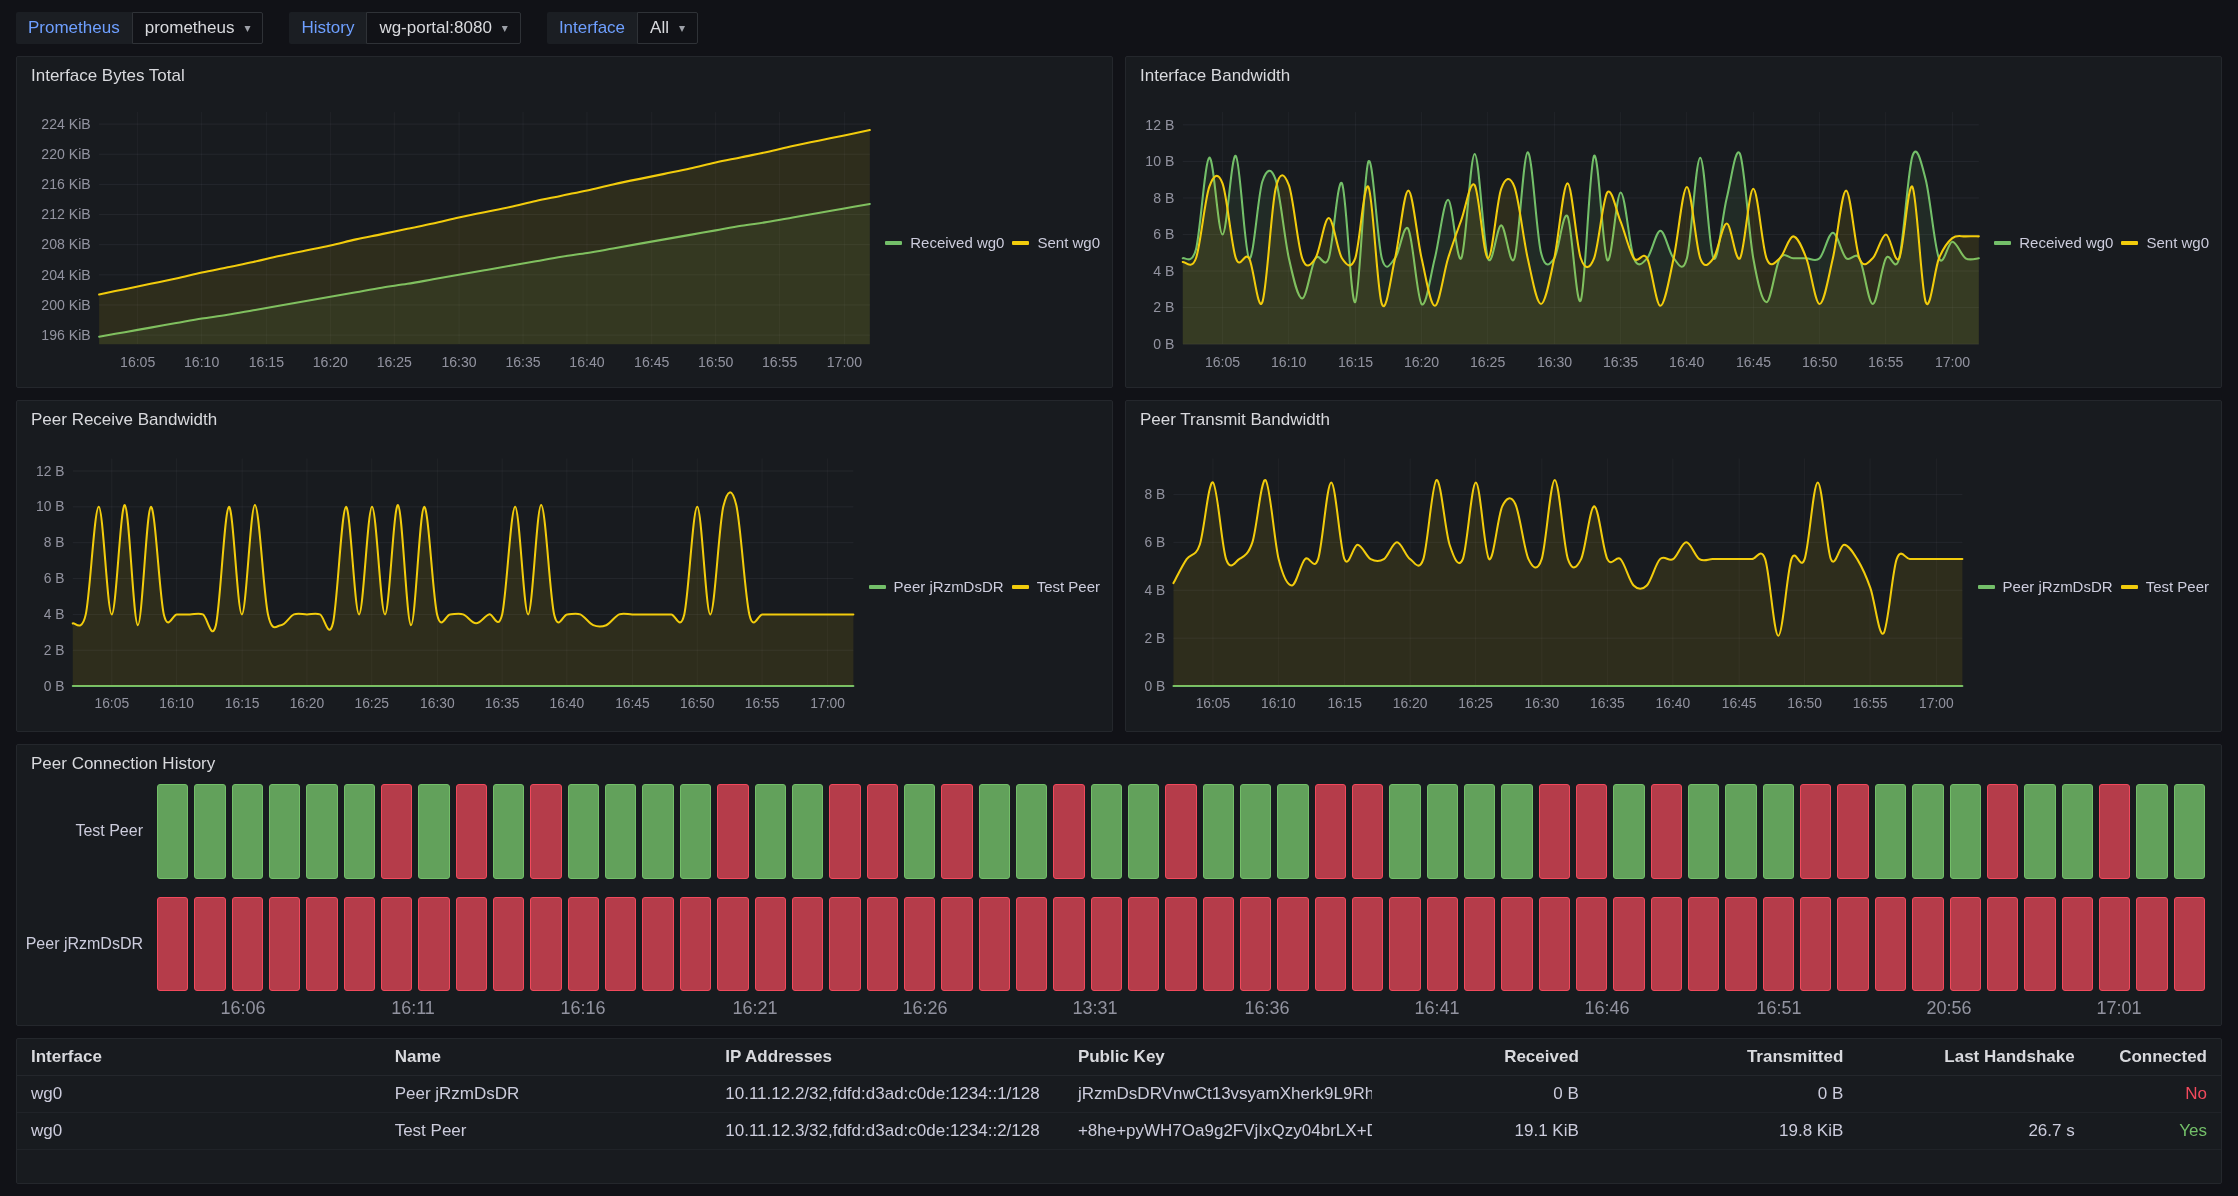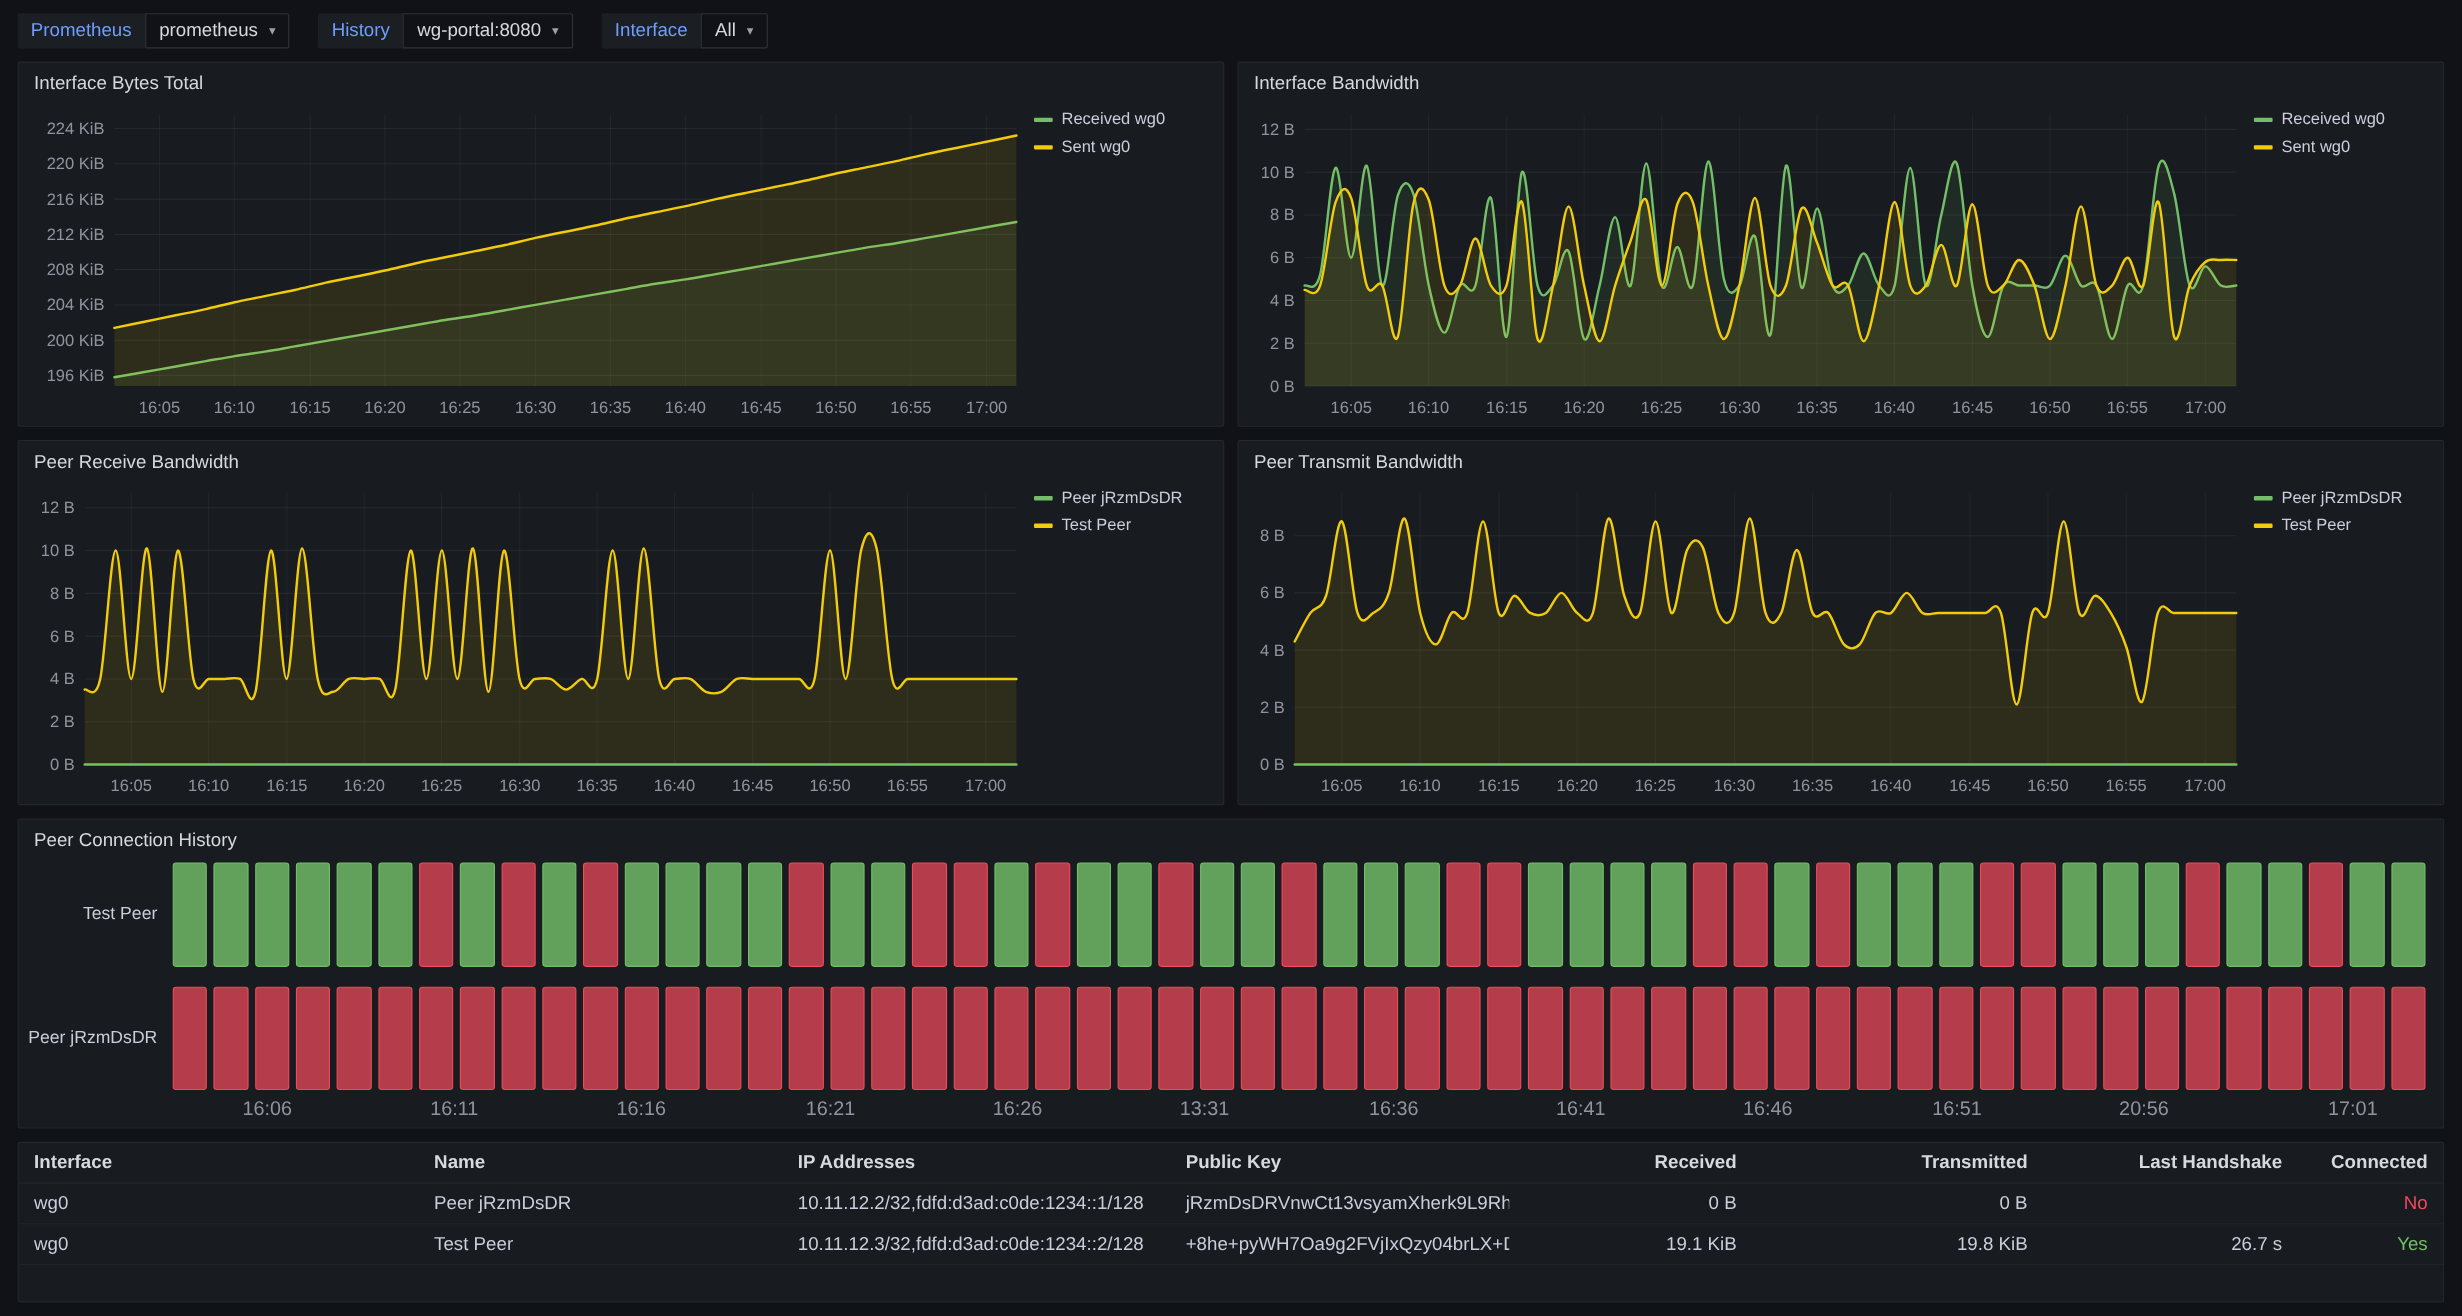--- a/index.html
+++ b/index.html
@@ -22,21 +22,21 @@
   .row-timeline { flex:0 0 282px; }
   .row-table { flex:0 0 146px; }
 
   .panel { background:#181b1f; border:1px solid #24272c; border-radius:2px; flex:1; display:flex; flex-direction:column; overflow:hidden; min-width:0; }
   .panel-title { margin:0; font-size:17px; font-weight:500; color:#d8d9dd; padding:9px 14px 4px; flex:0 0 auto; cursor:pointer; }
 
   
   .chart-wrap { flex:1; display:flex; min-height:0; padding:0 6px 2px 6px; }
   svg.chart { flex:1; min-width:0; height:100%; display:block; }
   svg text.axis-label { font-family:"Liberation Sans", sans-serif; font-size:15px; fill:rgba(204,204,220,0.68); }
-  .legend { flex:0 0 172px; padding:10px 6px 0 6px; display:flex; flex-direction:column; gap:8px;text-align:center; }
+  .legend { flex:0 0 172px; padding:10px 6px 0 6px; display:flex; flex-direction:row; gap:8px;text-align:center; }
   .legend-item { display:flex; align-items:center; gap:8px; font-size:15px; color:#ccccdc; cursor:pointer; white-space:nowrap; }
   .legend-swatch { width:17px; height:4px; border-radius:1px; flex:0 0 auto; }
 
   
   .timeline-body { flex:1; padding:6px 16px 8px 8px; display:flex; flex-direction:column; min-height:0; }
   .timeline-rows { flex:1; display:flex; flex-direction:column; gap:18px; min-height:0; }
   .t-row { flex:1; display:flex; align-items:stretch; min-height:0; }
   .t-label { flex:0 0 132px; display:flex; align-items:center; justify-content:flex-end; padding-right:14px; font-size:16px; color:#ccccdc; }
   .t-bars { flex:1; display:flex; gap:6px; }
   .t-cell { flex:1; border-radius:3px; border:1px solid transparent; }
@@ -452,21 +452,21 @@
             <span style="left: 12.5%;">16:11</span>
             <span style="left: 20.8%;">16:16</span>
             <span style="left: 29.2%;">16:21</span>
             <span style="left: 37.5%;">16:26</span>
             <span style="left: 45.8%;">13:31</span>
             <span style="left: 54.2%;">16:36</span>
             <span style="left: 62.5%;">16:41</span>
             <span style="left: 70.8%;">16:46</span>
             <span style="left: 79.2%;">16:51</span>
             <span style="left: 87.5%;">20:56</span>
-            <span style="left: 95.8%; margin-left: 20px;">17:01</span>
+            <span style="left: 95.8%;">17:01</span>
           </div>
       </div>
     </section>
   </div>
 
   <div class="row row-table">
     <section class="panel table-panel">
       <table>
         <colgroup>
           <col class="c1">

